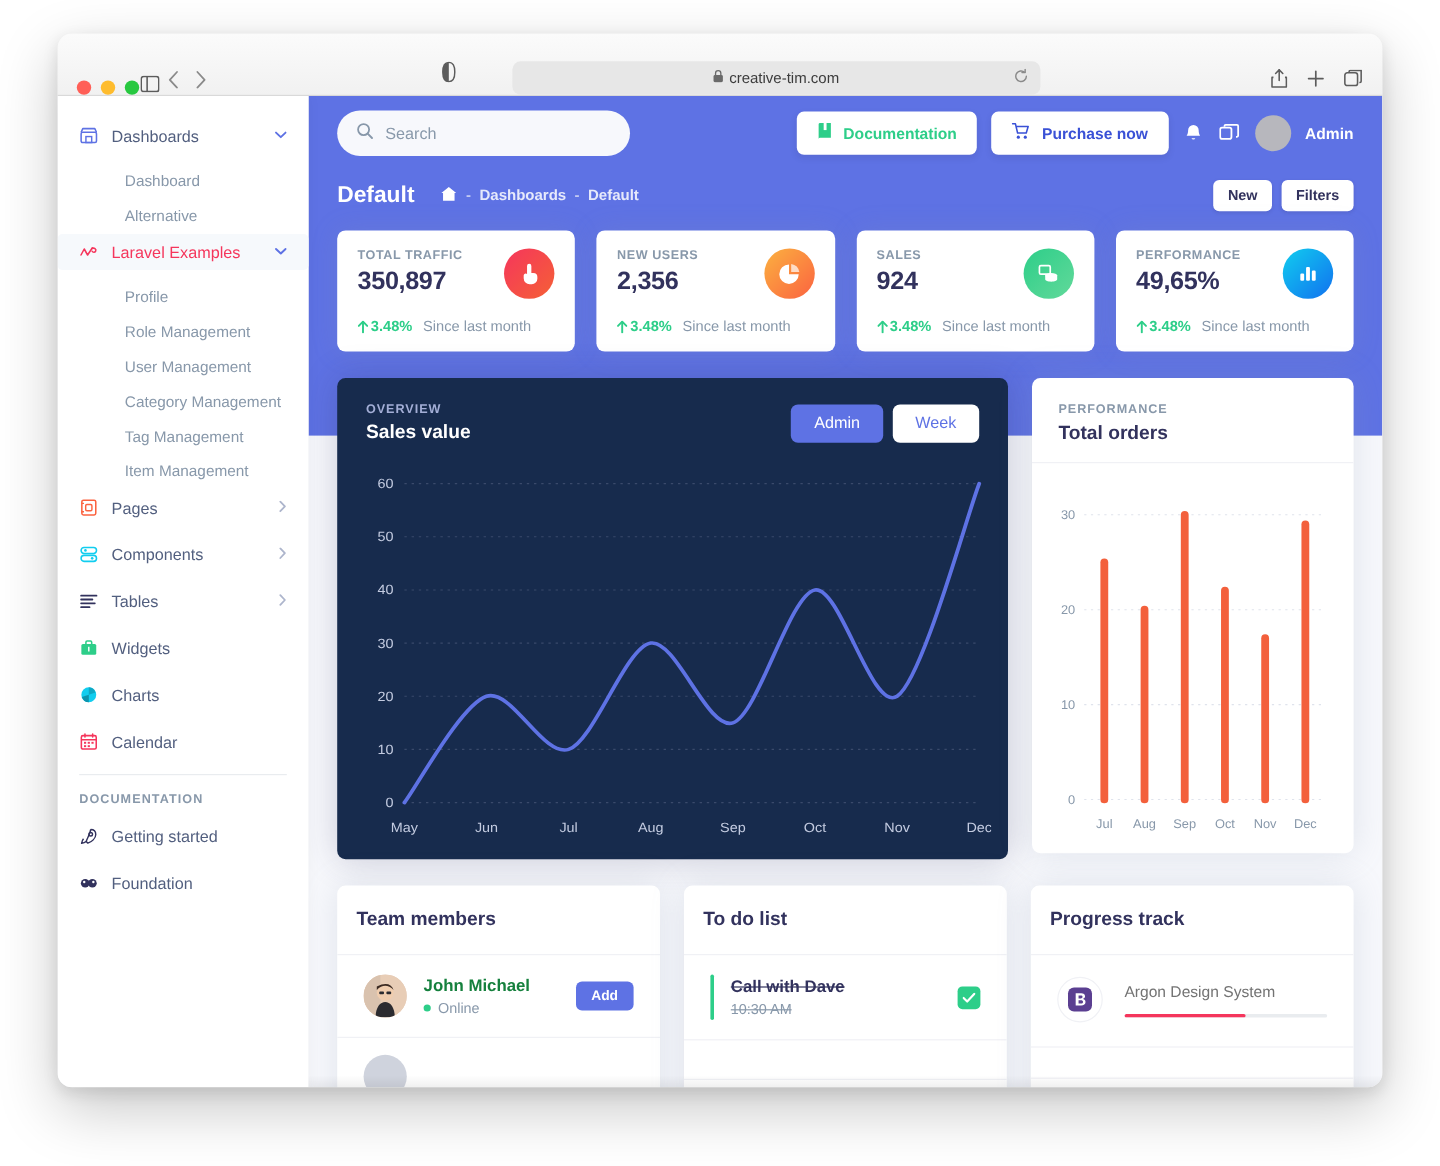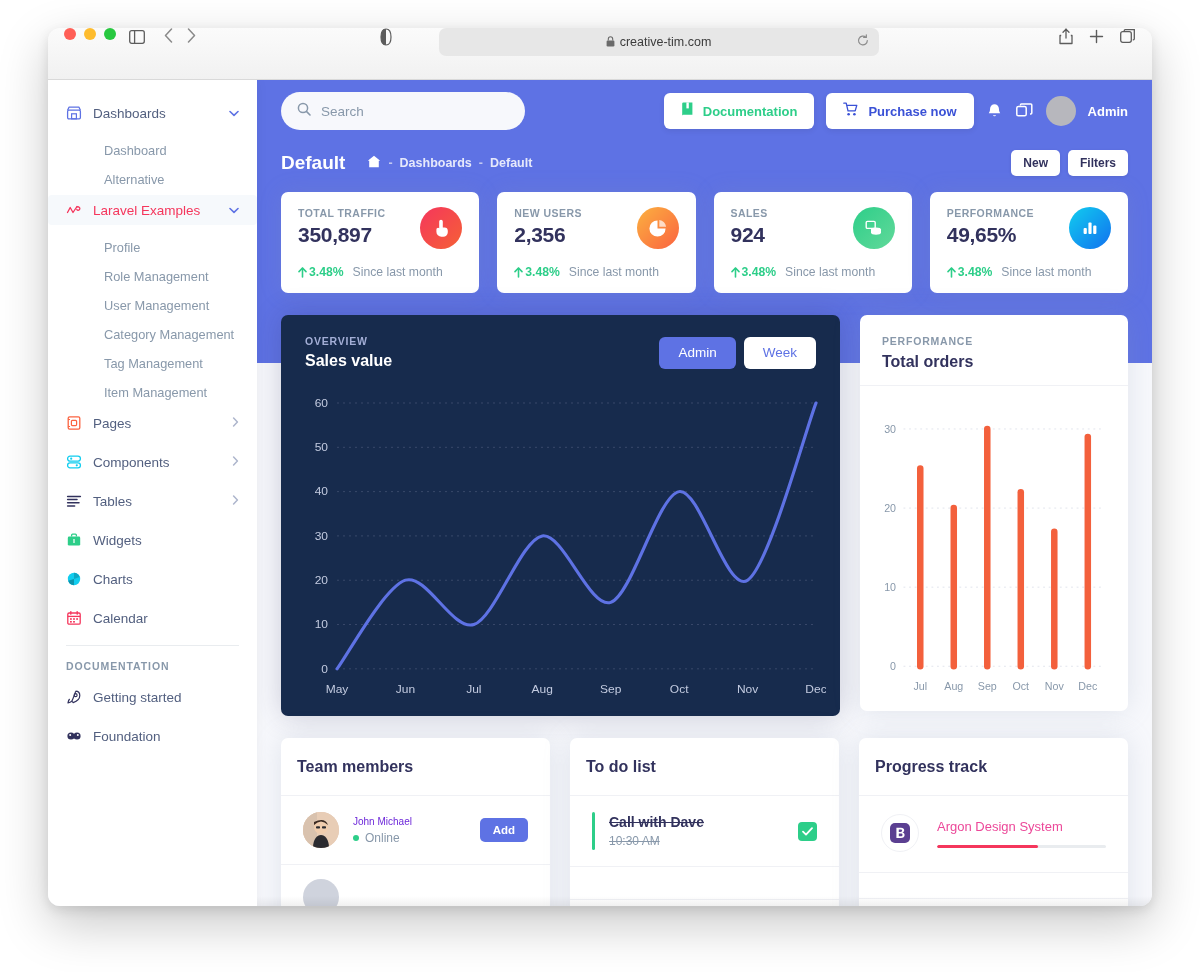--- a/index.html
+++ b/index.html
@@ -16,21 +16,21 @@
     position: absolute; left: 48px; top: 28px;
     width: 1104px; height: 878px;
     background: #f6f6f6;
     border-radius: 12px;
     box-shadow: 0 18px 50px rgba(0,0,0,.22), 0 4px 12px rgba(0,0,0,.10);
     overflow: hidden;
   }
   .chrome {
     height: 52px; background: linear-gradient(#fbfbfb,#f1f1f1);
     border-bottom: 1px solid #d9d9d9;
-    display: flex; align-items: flex-start; padding: 0 16px; gap: 12px;
+    display: flex; align-items: flex-end; padding: 0 16px; 
   }
   .lights { display:flex; gap:8px; align-items:center; }
   .light { width:12px; height:12px; border-radius:50%; }
   .l-red{background:#ff5f57}.l-yel{background:#febc2e}.l-grn{background:#28c840}
   .chrome-ico { width:18px; height:18px; color:#5c5c5c; display:flex; align-items:center; justify-content:center; }
   .nav-arrows { display:flex; gap:14px; margin-left:6px; color:#8a8a8a; }
   .urlwrap { flex:1; display:flex; justify-content:center; }
   .urlbar {
     width: 440px; height: 28px; background:#e7e7e7; border-radius:7px;
     display:flex; align-items:center; justify-content:center; position:relative;
@@ -156,21 +156,21 @@
 
   svg.chart { width:100%; height:100%; display:block; }
 
   
   .bottom { display:flex; gap:20px; padding:22px 24px 0 24px; }
   .bcard { flex:1; background:#fff; border-radius:7px; box-shadow:0 0 28px rgba(136,152,170,.2); overflow:hidden; }
   .bc-head { padding:20px 22px 19px 16px; font-size:16px; font-weight:600; color:#32325d; border-bottom:1px solid #f0f1f5; }
   .bc-row { display:flex; align-items:center; padding:16px 22px; gap:14px; border-bottom:1px solid #f0f1f5; }
 
   .av-img { width:36px; height:36px; border-radius:50%; overflow:hidden; background:#e4c9b5; position:relative; flex:0 0 36px; }
-  .mem-name { font-size:10px; font-weight:400; color:#6d28d9; }
+  .mem-name { font-size:14px; font-weight:700; color:#15803d; }
   .mem-stat { font-size:12px; color:#8898aa; margin-top:4px; display:flex; align-items:center; gap:6px; }
   .dot-green { width:6px; height:6px; border-radius:50%; background:#2dce89; display:inline-block; }
   .add-btn {
     margin-left:auto; background:#5e72e4; color:#fff; font-size:11.5px; font-weight:600;
     padding:6px 13px; border-radius:5px; cursor:pointer;
   }
 
   .todo { display:flex; align-items:center; gap:14px; padding:16px 22px; border-bottom:1px solid #f0f1f5; }
   .todo-bar { width:3px; height:38px; background:#2dce89; border-radius:2px; flex:0 0 3px; }
   .todo-t { font-size:14px; font-weight:600; color:#32325d; text-decoration:line-through; }
@@ -179,21 +179,21 @@
     margin-left:auto; width:19px; height:19px; border-radius:4px; background:#2dce89;
     display:flex; align-items:center; justify-content:center; color:#fff; font-size:11px; cursor:pointer;
   }
 
   .prog-row { display:flex; align-items:center; gap:18px; padding:18px 22px 20px 22px; border-bottom:1px solid #f0f1f5; }
   .prog-ic {
     width:38px; height:38px; border-radius:50%; background:#fff; border:1px solid #f0f1f5;
     display:flex; align-items:center; justify-content:center; flex:0 0 38px;
   }
   .prog-col { flex:1; }
-  .prog-name { font-size:13px; color:#ec4899; }
+  .prog-name { font-size:13px; color:#737373; }
   .prog-track { height:3px; background:#e9ecef; border-radius:2px; margin-top:11px; overflow:hidden; }
   .prog-fill { height:100%; background:#f5365c; border-radius:2px; }
 
   
   .fade {
     position:absolute; left:0; right:0; bottom:0; height:10px;
     background:linear-gradient(rgba(0,0,0,0), rgba(0,0,0,.06));
     pointer-events:none;
   }
 </style>

